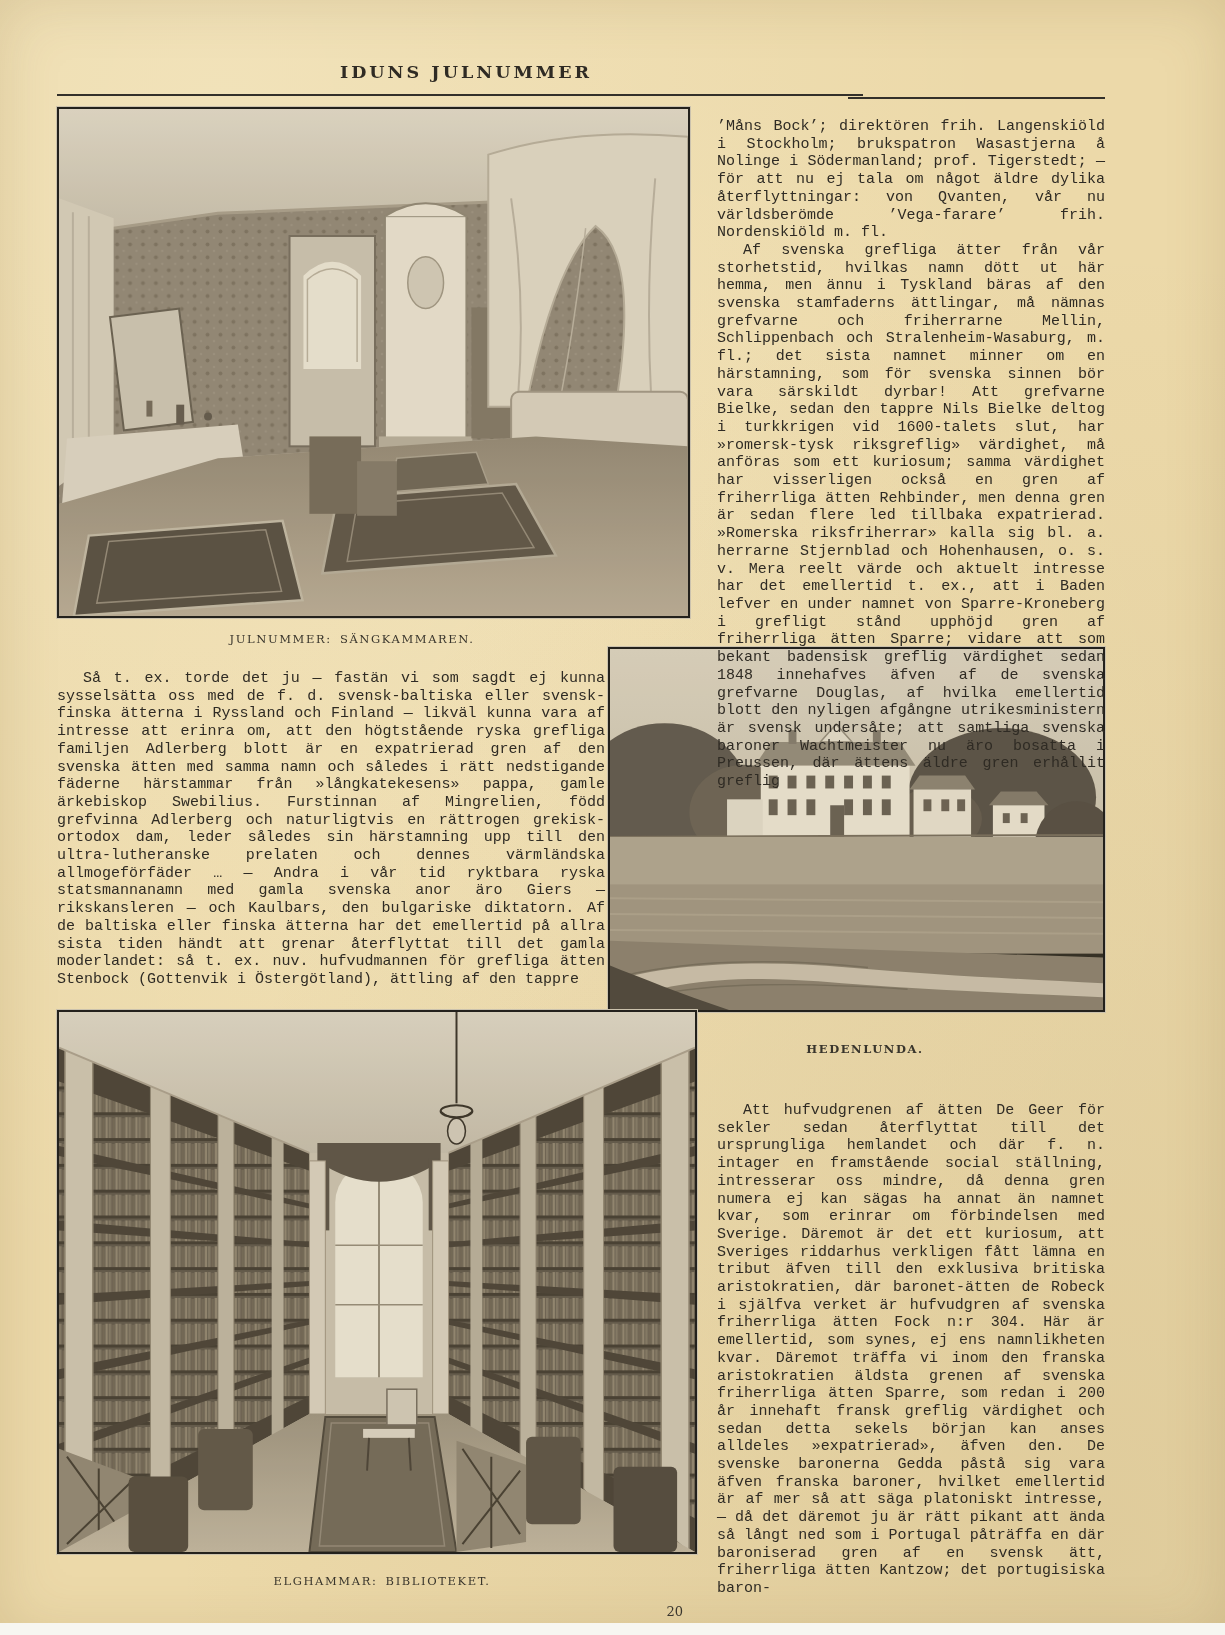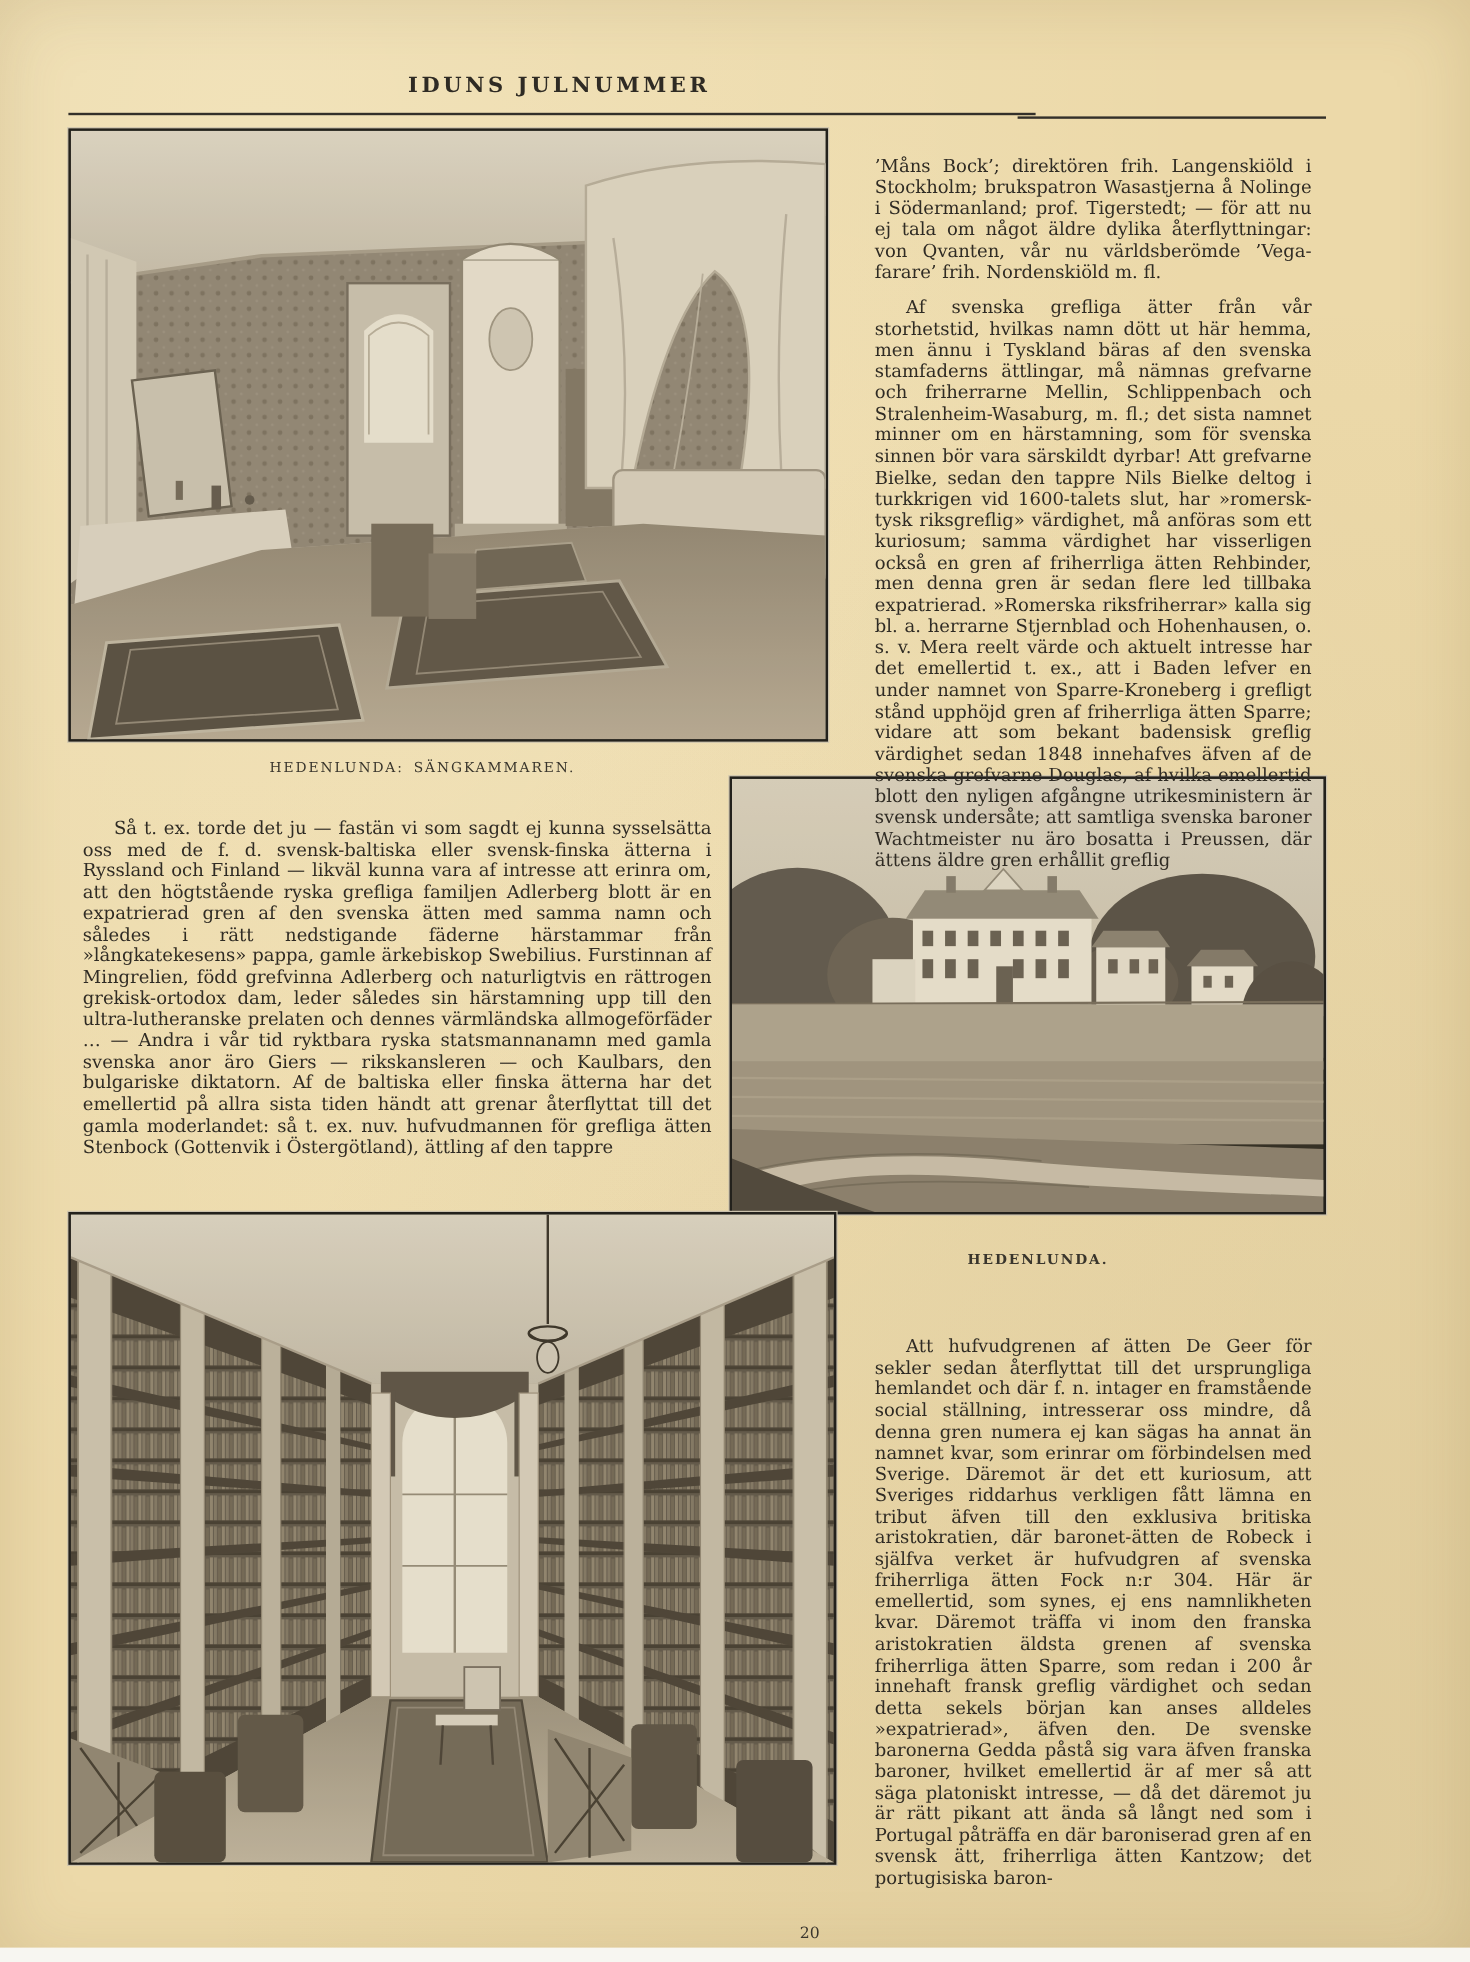--- a/index.html
+++ b/index.html
@@ -17,21 +17,21 @@
   .rule{position:absolute;background:#33302a;}
   .rule.a{top:94px;left:57px;width:806px;height:2.4px;}
   .rule.b{top:97px;left:848px;width:257px;height:2px;}
   .photo{position:absolute;background:#23211c;padding:2px;
     box-shadow:0 0 0 1px #cbc2ad;}
   .photo svg{display:block;}
   .caption{position:absolute;text-align:center;font-size:11.5px;letter-spacing:1.6px;
     word-spacing:3px;color:#39352c;}
   .textcol{position:absolute;font-size:15px;line-height:17.7px;text-align:justify;
     color:var(--ink,#2f2b24);}
-  .textcol .para{margin:12px;}
+  .textcol .para{margin:0;font-family:Liberation Mono, monospace;}
   .textcol .para.indent{text-indent:26px;}
   .pagenum{position:absolute;top:1604px;left:483px;width:200px;text-align:right;
     font-size:13px;color:#3a362e;}
   .scan-strip{position:absolute;left:0;top:1623px;width:1225px;height:12px;background:#f7f6f1;}
 </style>
 </head>
 <body>
 
 <div class="page">
 
@@ -89,21 +89,21 @@
       <polygon points="30,430 225,415 245,495 15,511" fill="#4d473e" stroke="#beb7a6" stroke-width="2.5"></polygon>
       <polygon points="50,436 208,424 224,486 38,498" fill="none" stroke="#8d8577" stroke-width="1.5"></polygon>
       <polygon points="280,392 460,378 500,450 265,468" fill="#554e44" stroke="#b1aa9a" stroke-width="2.5"></polygon>
       <polygon points="300,398 446,387 478,442 290,456" fill="none" stroke="#8d8577" stroke-width="1.5"></polygon>
       <polygon points="340,352 420,346 432,378 332,386" fill="#665f53" stroke="#a59e8e" stroke-width="1.5"></polygon>
       <rect x="252" y="330" width="52" height="78" fill="#6d6557"></rect>
       <rect x="300" y="355" width="40" height="55" fill="#7d7567"></rect>
       <rect width="633" height="511" fill="#c8a468" opacity="0.12"></rect>
     </svg>
   </div>
-  <div class="caption" style="top:632px;left:57px;width:590px;">HEDENLUNDA:  SÄNGKAMMAREN.</div>
+  <div class="caption" style="top:632px;left:57px;width:590px;">JULNUMMER:  SÄNGKAMMAREN.</div>
 
   <div class="textcol" style="left:57px;top:670px;width:548px;">
       <p class="para indent">Så t. ex. torde det ju — fastän vi som sagdt ej kunna sysselsätta oss med de f. d. svensk-baltiska eller svensk-finska ätterna i Ryssland och Finland — likväl kunna vara af intresse att erinra om, att den högtstående ryska grefliga familjen Adlerberg blott är en expatrierad gren af den svenska ätten med samma namn och således i rätt nedstigande fäderne härstammar från »långkatekesens» pappa, gamle ärkebiskop Swebilius. Furstinnan af Mingrelien, född grefvinna Adlerberg och naturligtvis en rättrogen grekisk-ortodox dam, leder således sin härstamning upp till den ultra-lutheranske prelaten och dennes värmländska allmogeförfäder … — Andra i vår tid ryktbara ryska statsmannanamn med gamla svenska anor äro Giers — rikskansleren — och Kaulbars, den bulgariske diktatorn. Af de baltiska eller finska ätterna har det emellertid på allra sista tiden händt att grenar återflyttat till det gamla moderlandet: så t. ex. nuv. hufvudmannen för grefliga ätten Stenbock (Gottenvik i Östergötland), ättling af den tappre</p>
     </div>
 
   <div class="photo" style="left:608px;top:647px;">
     <svg width="493" height="361" viewBox="0 0 497 365" preserveAspectRatio="none">
       <defs>
         <linearGradient id="p2sky" x1="0" y1="0" x2="0" y2="1">
           <stop offset="0" stop-color="#d8d2c2"></stop>
@@ -243,16 +243,17 @@
       <line x1="352" y1="429" x2="354" y2="462" stroke="#3f3a32" stroke-width="2"></line>
       <rect x="140" y="420" width="55" height="82" rx="6" fill="#564f44"></rect>
       <rect x="70" y="468" width="60" height="76" rx="6" fill="#4a443a"></rect>
       <rect x="470" y="428" width="55" height="88" rx="6" fill="#524c41"></rect>
       <rect x="558" y="458" width="64" height="86" rx="6" fill="#47413a"></rect>
       <polygon points="400,432 470,456 470,534 400,544" fill="#8a8272"></polygon>
       <path d="M406,440 L464,526 M464,462 L406,536 M435,448 L435,540" stroke="#3a352c" stroke-width="2" fill="none"></path>
       <rect width="640" height="544" fill="#c8a468" opacity="0.12"></rect>
     </svg>
   </div>
+  <div class="caption" style="top:1574px;left:57px;width:650px;">ELGHAMMAR:  BIBLIOTEKET.</div>
 
   <div class="pagenum">20</div>
   <div class="scan-strip"></div>
 </div>
 
 </body></html>

